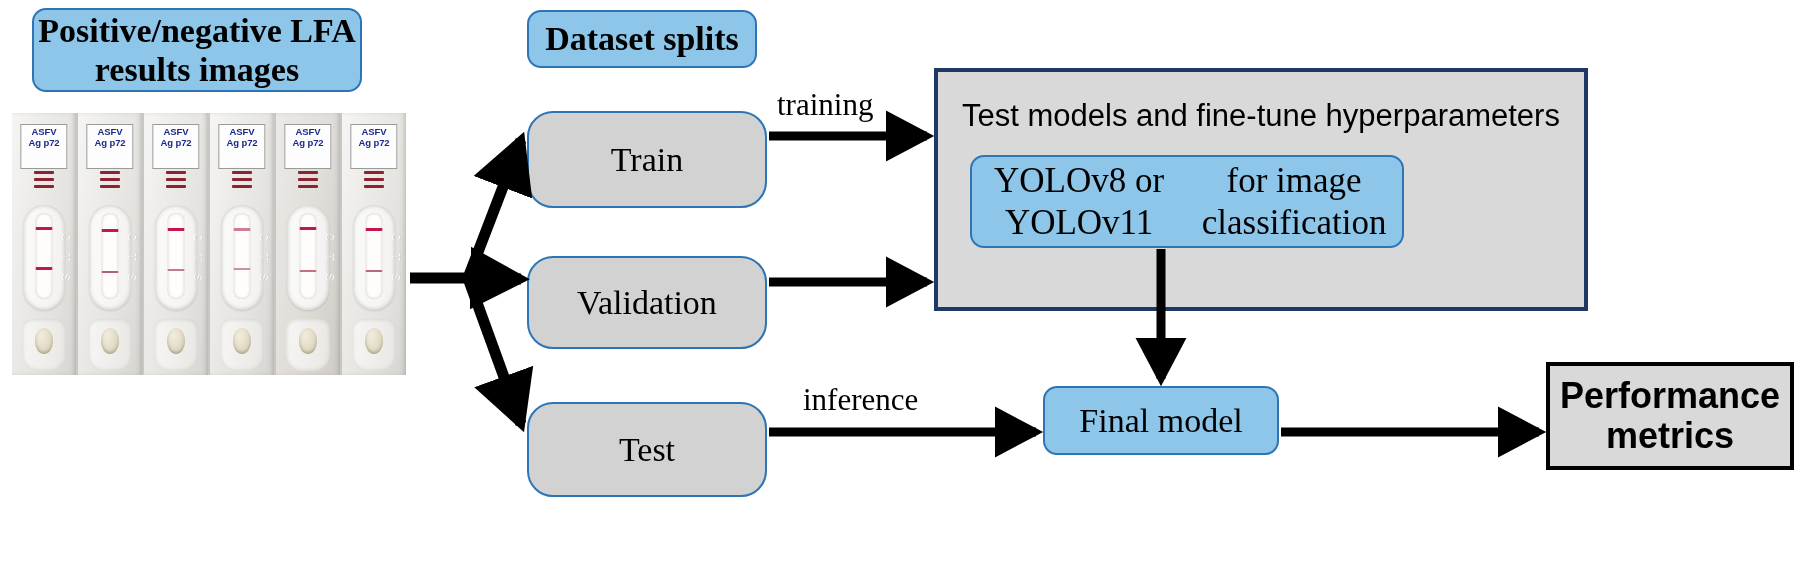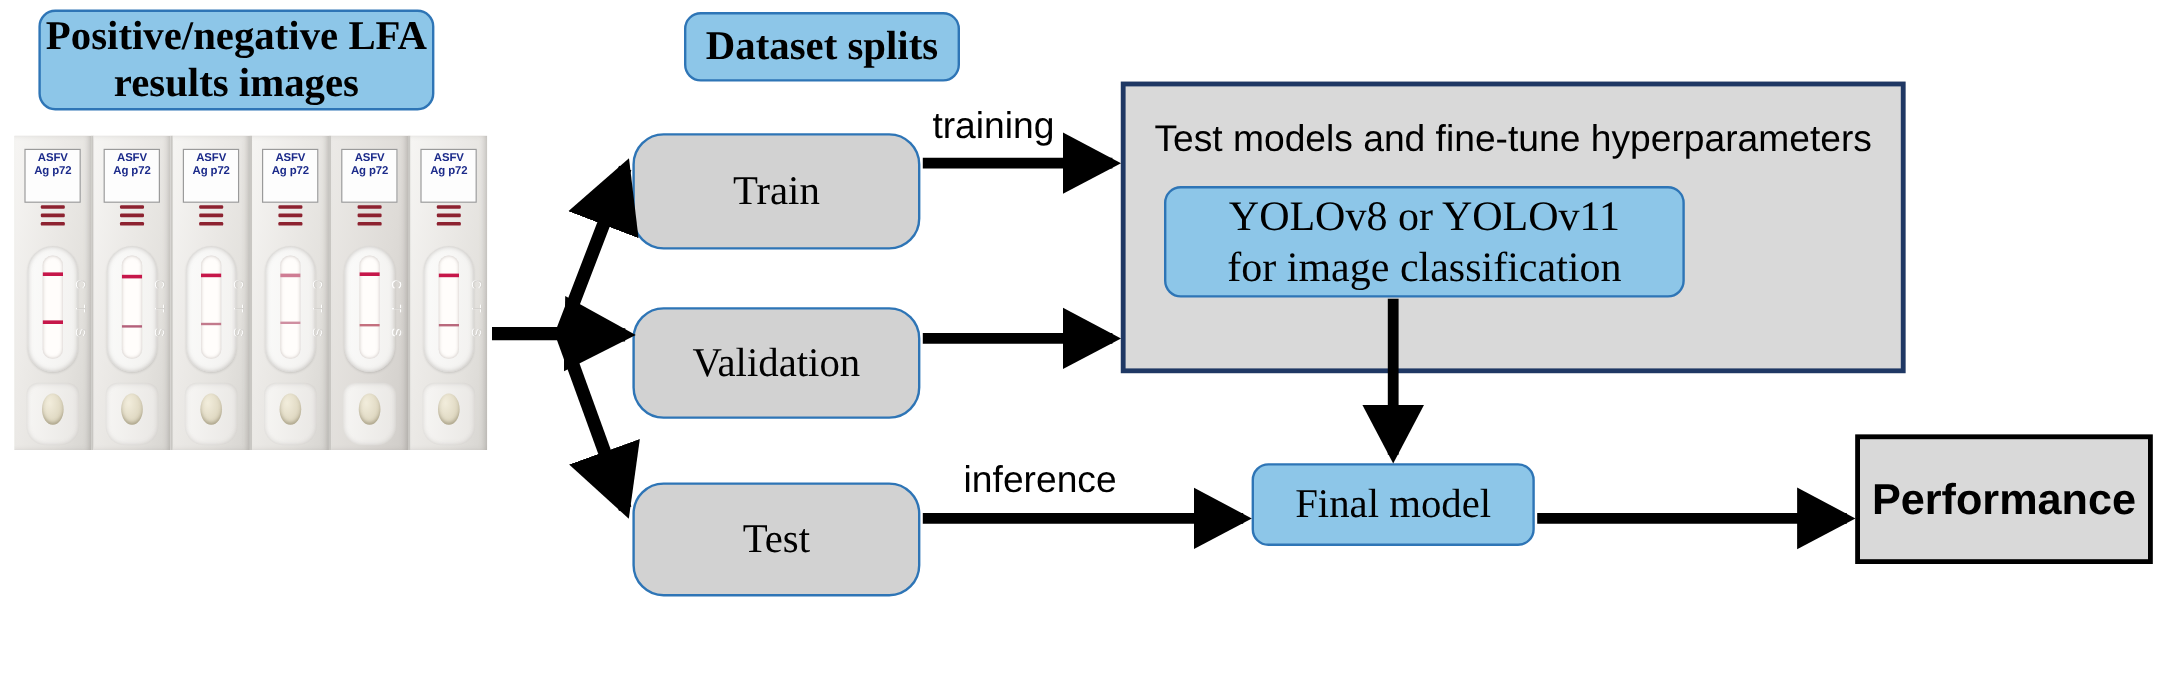--- a/index.html
+++ b/index.html
@@ -58,30 +58,30 @@
     position:absolute;
     font-family:"Liberation Sans", sans-serif;
     font-weight:normal;
     color:#000;
     white-space:nowrap;
   }
 
   
   .edge-label {
     position:absolute;
-    font-family:Liberation Sans, sans-serif;
+    font-family:Liberation Serif, serif;
     font-size:31px;
     color:#000;
     white-space:nowrap;
   }
 
   
   .t-title   { font-size:34px; line-height:1.15; }
   .t-split   { font-size:34px; }
-  .t-blue-hd { font-size:34px;margin-left:43px; }
+  .t-blue-hd { font-size:34px; }
   .t-yolo    { font-size:35px; line-height:1.2; }
   .t-final   { font-size:34px; }
   .t-metrics { font-size:36px; }
 
   svg.arrows { position:absolute; left:0; top:0; width:1800px; height:574px; pointer-events:none; }
 
   
   .lfa-photo {
     position:absolute;
     overflow:hidden;
@@ -282,29 +282,30 @@
   <div class="node gray-box t-split" style="left:527px; top:233px; width:240px; height:93px;">Validation</div>
 
   <div class="node gray-box t-split" style="left:527px; top:379px; width:240px; height:95px;">Test</div>
 
   <div class="edge-label" style="left:777px; top:87px;">training</div>
   <div class="edge-label" style="left:803px; top:382px;">inference</div>
 
   <div class="panel" style="left:934px; top:68px; width:654px; height:243px;"></div>
   <div class="panel-title" style="left:962px; top:98px; font-size:31px;">Test models and fine-tune hyperparameters</div>
 
-  <div class="node blue-box-plain t-yolo" style="left:970px; top:155px; width:434px; height:93px; flex-direction:column;">
+  <div class="node blue-box-plain t-yolo" style="left:970px; top:155px; width:434px; height:93px; flex-direction:row;">
     <span>YOLOv8 or YOLOv11</span>
     <span>for image classification</span>
   </div>
 
   <div class="node blue-box-plain t-final" style="left:1043px; top:386px; width:236px; height:69px;">Final model</div>
 
   <div class="node metrics-box t-metrics" style="left:1546px; top:362px; width:248px; height:108px; flex-direction:column;">
     <span>Performance</span>
+    <span>metrics</span>
   </div>
 
   <svg class="arrows" viewBox="0 0 1800 574">
     <defs>
       <marker id="ah" markerWidth="6" markerHeight="6" refX="4.6" refY="3" orient="auto" markerUnits="strokeWidth">
         <path d="M0,0.15 L5.4,3 L0,5.85 z" fill="#000"></path>
       </marker>
     </defs>
 
     <g>

